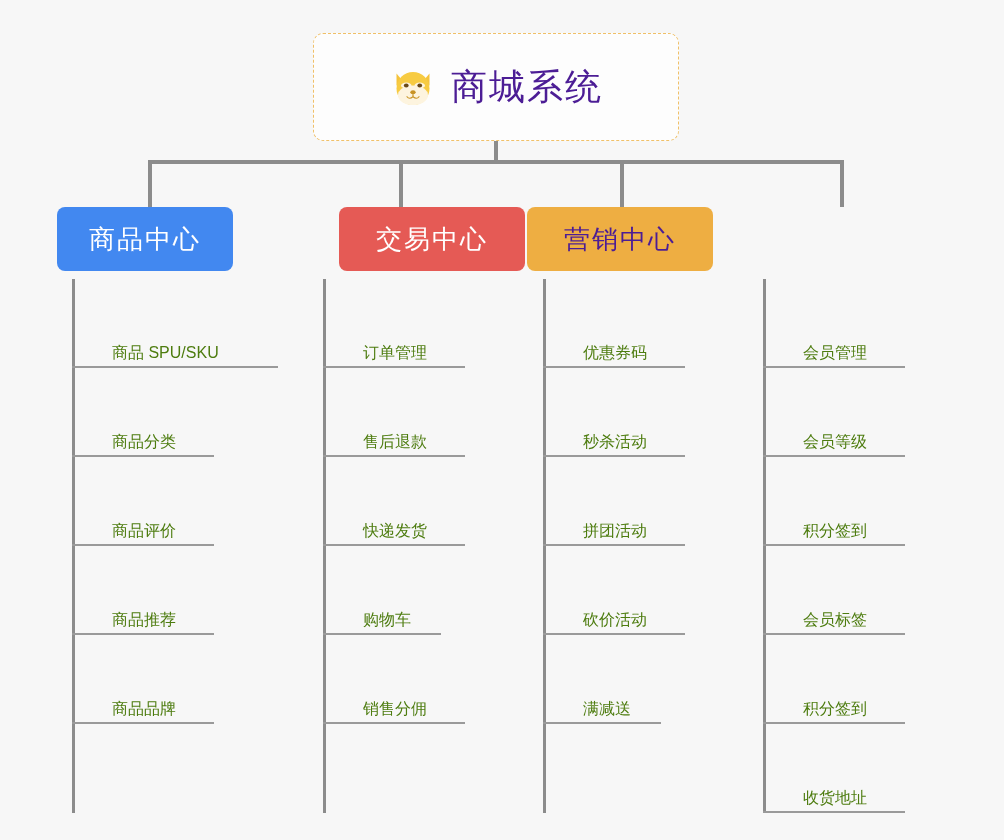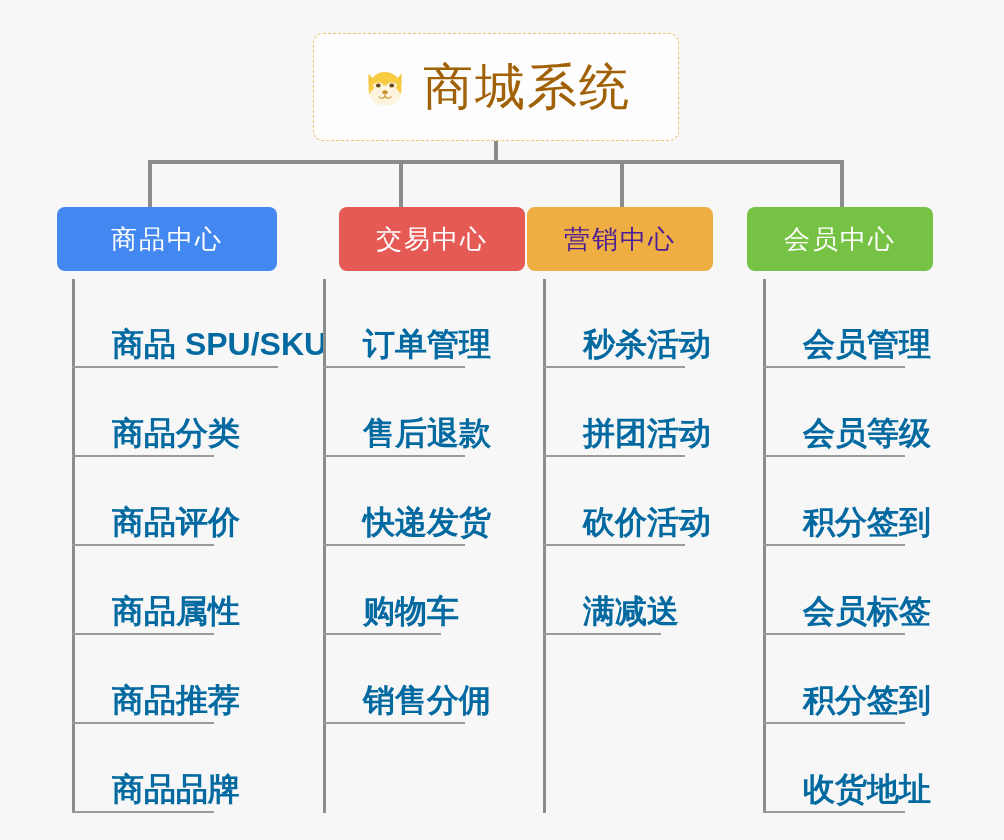--- a/index.html
+++ b/index.html
@@ -37,23 +37,23 @@
     justify-content: center;
     gap: 14px;
   }
   .root-icon {
     width: 48px;
     height: 48px;
     flex: 0 0 48px;
     display: block;
   }
   .root-title {
-    font-size: 50px;
+    font-size: 36px;
     line-height: 1;
-    color: #a16207;
+    color: #4c1d95;
     letter-spacing: 2px;
     white-space: nowrap;
   }
 
   
   .conn {
     position: absolute;
     background: #8c8c8c;
   }
   .conn-v { width: 4px; }
@@ -101,25 +101,24 @@
     position: absolute;
     left: 0;
     bottom: 0;
     height: 2px;
     background: #9a9a9a;
   }
   .leaf-label {
     position: relative;
     display: inline-block;
     padding: 0 6px 6px 40px;
-    font-size: 32px;
+    font-size: 16px;
     line-height: 1.05;
-    color: #0369a1;
+    color: #4d7c0f;
     white-space: nowrap;
-    font-weight: bold;
   }
 </style>
 </head>
 <body>
 
 <div id="chart" style="background: rgb(247, 247, 247);">
 
   <div class="root-node">
     <svg class="root-icon" viewBox="0 0 64 64">
       <path d="M10 14 L10 30 L20 26 Z" fill="#f5c33b"></path>
@@ -137,53 +136,46 @@
     <div class="root-title">商城系统</div>
   </div>
 
   <div class="conn conn-v" style="left: 494px; top: 141px; height: 23px; background: rgb(140, 140, 140);"></div>
   <div class="conn conn-h" style="left: 148px; top: 160px; width: 696px; background: rgb(140, 140, 140);"></div>
   <div class="conn conn-v" style="left: 148px; top: 160px; height: 47px; background: rgb(140, 140, 140);"></div>
   <div class="conn conn-v" style="left: 399px; top: 160px; height: 47px; background: rgb(140, 140, 140);"></div>
   <div class="conn conn-v" style="left: 620px; top: 160px; height: 47px; background: rgb(140, 140, 140);"></div>
   <div class="conn conn-v" style="left: 840px; top: 160px; height: 47px; background: rgb(140, 140, 140);"></div>
 
-  <div class="cat-box" style="left: 57px; width: 220px; background: rgb(66, 136, 240);">
+  <div class="cat-box" style="left: 57px; width: 176px; background: rgb(66, 136, 240);">
     <span class="cat-label" style="color: rgb(255, 255, 255);">商品中心</span>
   </div>
   <div class="cat-box" style="left: 308px; width: 186px; background: rgb(229, 90, 85); margin-left: 31px;">
     <span class="cat-label" style="color: rgb(255, 255, 255);">交易中心</span>
   </div>
   <div class="cat-box" style="left: 527px; width: 186px; background: rgb(238, 174, 66);">
     <span class="cat-label" style="color: #4c1d95;">营销中心</span>
   </div>
-  <div class="cat-box" style="left: 747px; width: 186px; background: rgb(117, 194, 68);">
-    <span class="cat-label" style="color: rgb(255, 255, 255);">会员中心</span>
-  </div>
 
   <div class="leaf-col" style="left:72px;">
       <div class="leaf-spine" style="background: rgb(140, 140, 140); height: 534px;"></div>
       <div class="leaf-item">
         <div class="leaf-rule" style="width: 206px;"></div>
         <span class="leaf-label">商品 SPU/SKU</span>
       </div>
       <div class="leaf-item">
         <div class="leaf-rule" style="width: 142px;"></div>
         <span class="leaf-label">商品分类</span>
       </div>
       <div class="leaf-item">
         <div class="leaf-rule" style="width: 142px;"></div>
         <span class="leaf-label">商品评价</span>
       </div>
       <div class="leaf-item">
         <div class="leaf-rule" style="width: 142px;"></div>
-        <span class="leaf-label">商品属性</span>
-      </div>
-      <div class="leaf-item">
-        <div class="leaf-rule" style="width: 142px;"></div>
         <span class="leaf-label">商品推荐</span>
       </div>
       <div class="leaf-item">
         <div class="leaf-rule" style="width: 142px;"></div>
         <span class="leaf-label">商品品牌</span>
       </div>
     </div>
   <div class="leaf-col" style="left:323px;">
       <div class="leaf-spine" style="background: rgb(140, 140, 140); height: 534px;"></div>
       <div class="leaf-item">
@@ -204,20 +196,24 @@
       </div>
       <div class="leaf-item">
         <div class="leaf-rule" style="width: 142px;"></div>
         <span class="leaf-label">销售分佣</span>
       </div>
     </div>
   <div class="leaf-col" style="left:543px;">
       <div class="leaf-spine" style="background: rgb(140, 140, 140); height: 534px;"></div>
       <div class="leaf-item">
         <div class="leaf-rule" style="width: 142px;"></div>
+        <span class="leaf-label">优惠券码</span>
+      </div>
+      <div class="leaf-item">
+        <div class="leaf-rule" style="width: 142px;"></div>
         <span class="leaf-label">秒杀活动</span>
       </div>
       <div class="leaf-item">
         <div class="leaf-rule" style="width: 142px;"></div>
         <span class="leaf-label">拼团活动</span>
       </div>
       <div class="leaf-item">
         <div class="leaf-rule" style="width: 142px;"></div>
         <span class="leaf-label">砍价活动</span>
       </div>

